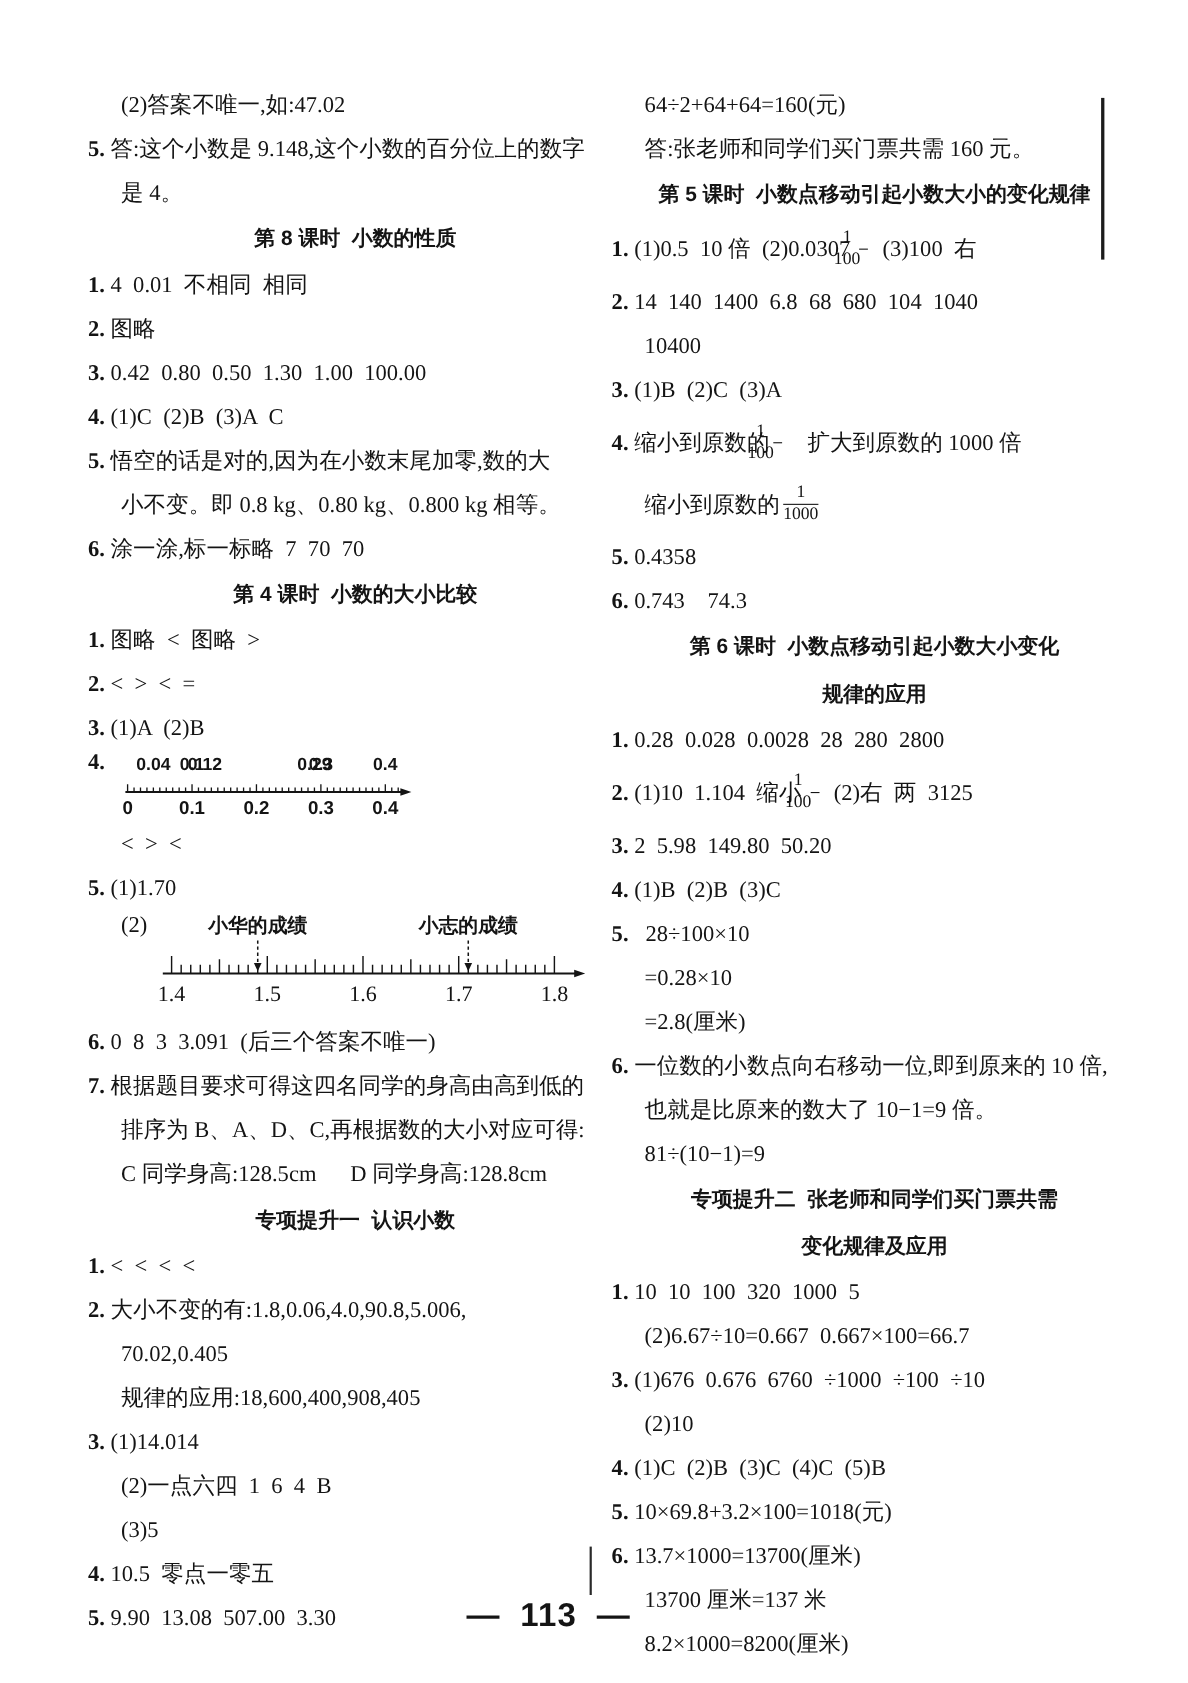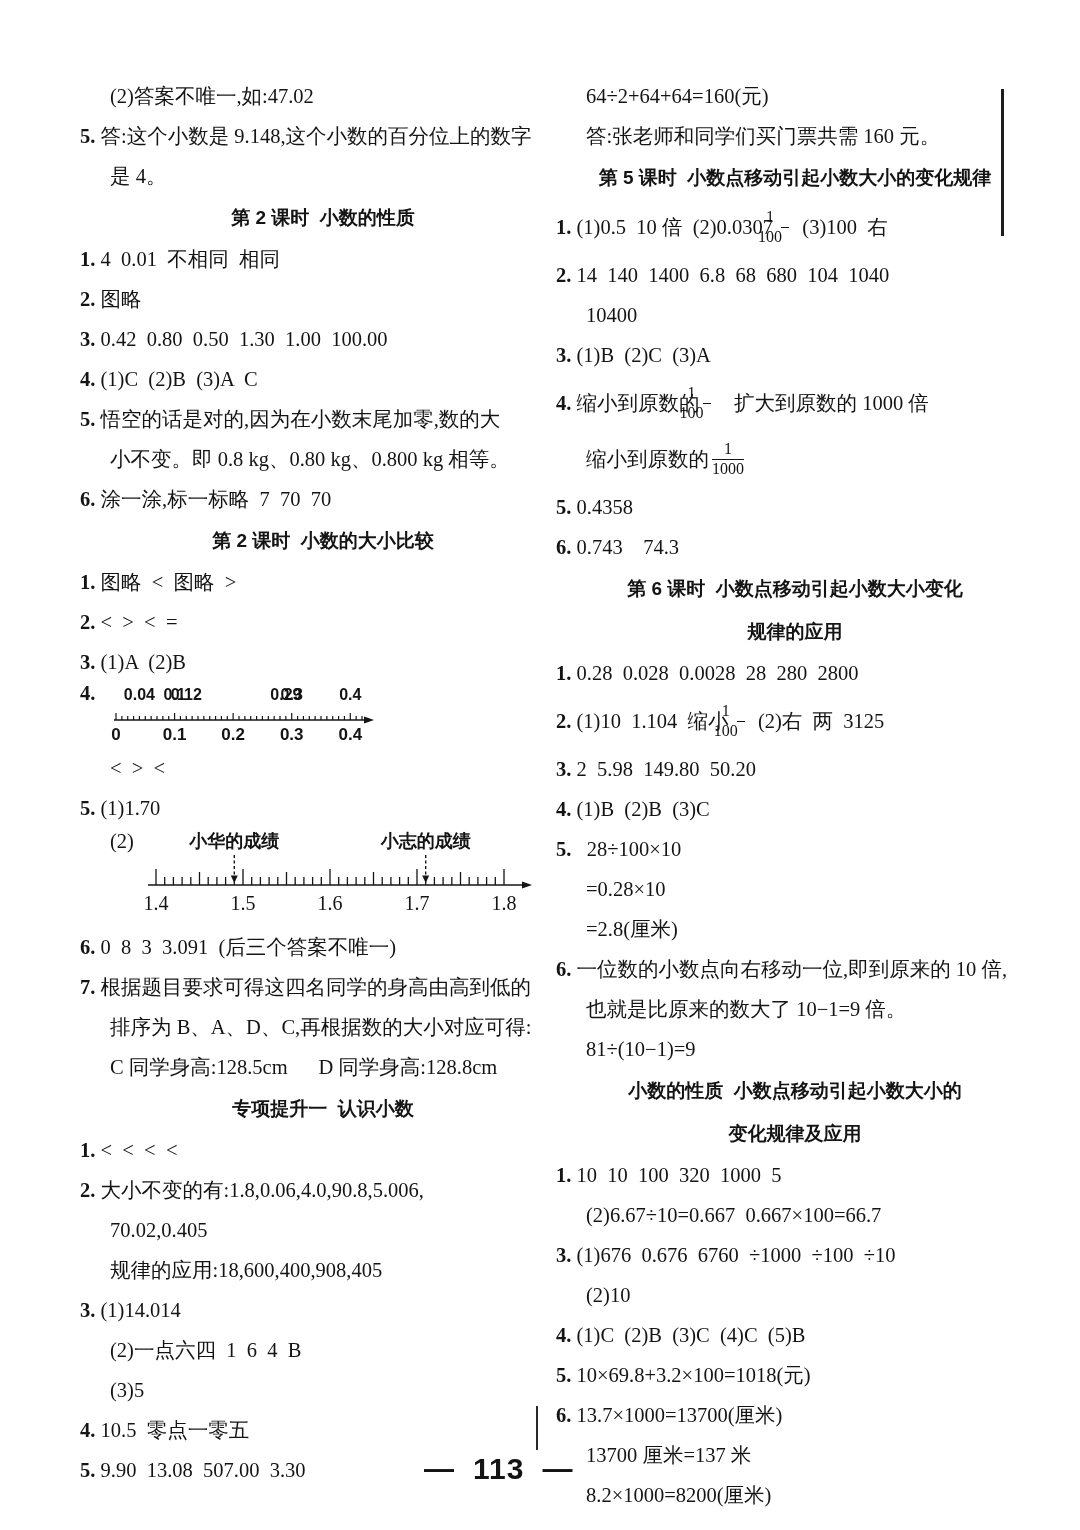--- a/index.html
+++ b/index.html
@@ -30,29 +30,29 @@
   #edge-r{position:absolute;left:1001px;top:89px;width:2.5px;height:147px;background:#1c1c1c;}
   #crease-b{position:absolute;left:536px;top:1406px;width:2px;height:44px;background:#2a2a2a;}
 </style>
 </head>
 <body>
 
 <div id="col-left" class="col">
     <div class="ln">(2)答案不唯一,如:47.02</div>
     <div class="ln fst"><span class="num">5. </span>答:这个小数是 9.148,这个小数的百分位上的数字</div>
     <div class="ln">是 4。</div>
-    <div class="hd">第 2 课时  小数的性质</div>
+    <div class="hd">第 8 课时  小数的性质</div>
     <div class="ln fst"><span class="num">1. </span>4  0.01  不相同  相同</div>
     <div class="ln fst"><span class="num">2. </span>图略</div>
     <div class="ln fst"><span class="num">3. </span>0.42  0.80  0.50  1.30  1.00  100.00</div>
     <div class="ln fst"><span class="num">4. </span>(1)C  (2)B  (3)A  C</div>
     <div class="ln fst"><span class="num">5. </span>悟空的话是对的,因为在小数末尾加零,数的大</div>
     <div class="ln">小不变。即 0.8 kg、0.80 kg、0.800 kg 相等。</div>
     <div class="ln fst"><span class="num">6. </span>涂一涂,标一标略  7  70  70</div>
-    <div class="hd">第 2 课时  小数的大小比较</div>
+    <div class="hd">第 4 课时  小数的大小比较</div>
     <div class="ln fst"><span class="num">1. </span>图略  &lt;  图略  &gt;</div>
     <div class="ln fst"><span class="num">2. </span>&lt;  &gt;  &lt;  =</div>
     <div class="ln fst"><span class="num">3. </span>(1)A  (2)B</div>
     <div class="gline"><span class="num">4.</span><svg width="272" height="66" viewBox="0 0 272 66">
         <line x1="4" y1="38" x2="256" y2="38" stroke="#141414" stroke-width="1.6"></line>
         <polygon points="264,38 254,34.5 254,41.5" fill="#141414"></polygon>
         <line x1="6" y1="38" x2="6" y2="31" stroke="#141414" stroke-width="1.2"></line>
         <line x1="11.857142857142858" y1="38" x2="11.857142857142858" y2="34" stroke="#141414" stroke-width="1.2"></line>
         <line x1="17.714285714285715" y1="38" x2="17.714285714285715" y2="34" stroke="#141414" stroke-width="1.2"></line>
         <line x1="23.57142857142857" y1="38" x2="23.57142857142857" y2="34" stroke="#141414" stroke-width="1.2"></line>
@@ -197,21 +197,21 @@
     <div class="ln fst"><span class="num">1. </span>0.28  0.028  0.0028  28  280  2800</div>
     <div class="ln fst tall"><span class="num">2. </span>(1)10  1.104  缩小 <span class="fr"><span class="fn">1</span><span class="fd">100</span></span>  (2)右  两  3125</div>
     <div class="ln fst"><span class="num">3. </span>2  5.98  149.80  50.20</div>
     <div class="ln fst"><span class="num">4. </span>(1)B  (2)B  (3)C</div>
     <div class="ln fst"><span class="num">5. </span>  28÷100×10</div>
     <div class="ln">=0.28×10</div>
     <div class="ln">=2.8(厘米)</div>
     <div class="ln fst"><span class="num">6. </span>一位数的小数点向右移动一位,即到原来的 10 倍,</div>
     <div class="ln">也就是比原来的数大了 10−1=9 倍。</div>
     <div class="ln">81÷(10−1)=9</div>
-    <div class="hd">小数的性质  小数点移动引起小数大小的</div>
+    <div class="hd">专项提升二  张老师和同学们买门票共需</div>
     <div class="hd">变化规律及应用</div>
     <div class="ln fst"><span class="num">1. </span>10  10  100  320  1000  5</div>
     <div class="ln">(2)6.67÷10=0.667  0.667×100=66.7</div>
     <div class="ln fst"><span class="num">3. </span>(1)676  0.676  6760  ÷1000  ÷100  ÷10</div>
     <div class="ln">(2)10</div>
     <div class="ln fst"><span class="num">4. </span>(1)C  (2)B  (3)C  (4)C  (5)B</div>
     <div class="ln fst"><span class="num">5. </span>10×69.8+3.2×100=1018(元)</div>
     <div class="ln fst"><span class="num">6. </span>13.7×1000=13700(厘米)</div>
     <div class="ln">13700 厘米=137 米</div>
     <div class="ln">8.2×1000=8200(厘米)</div>

